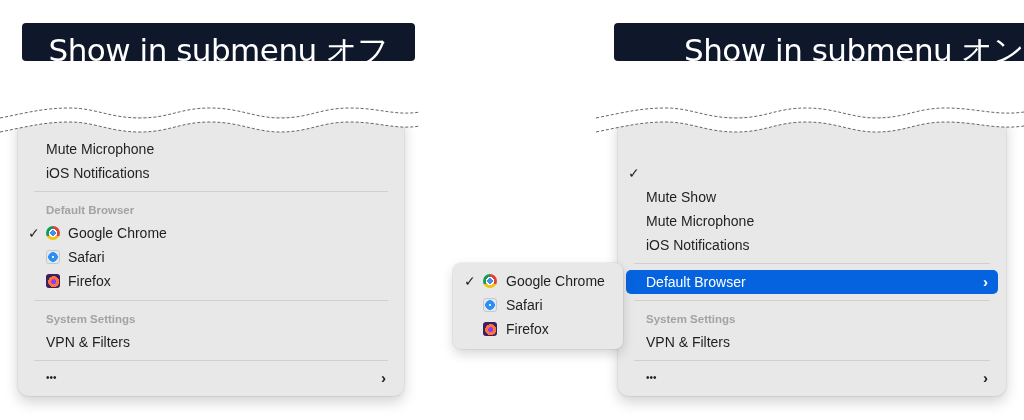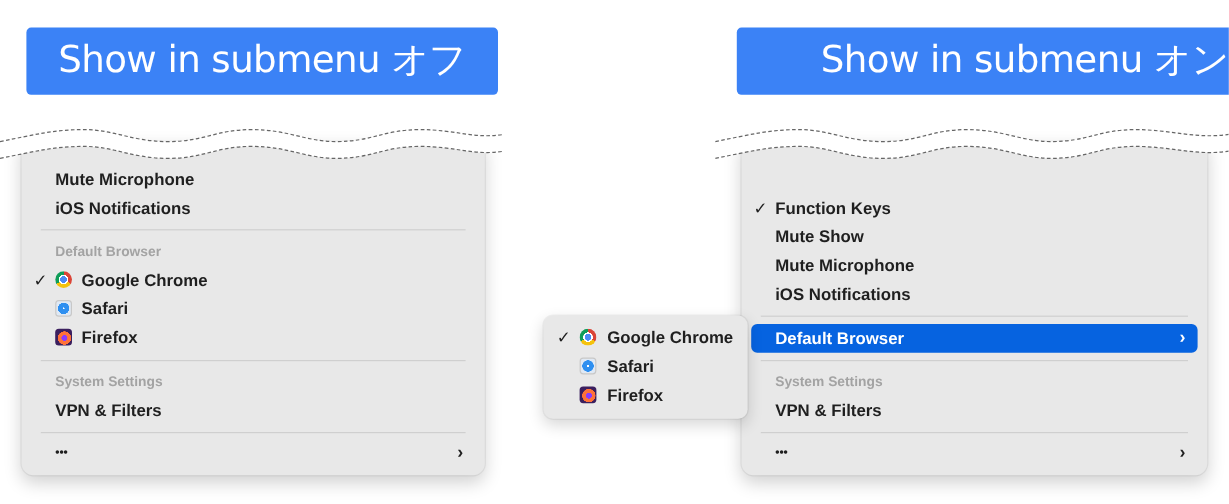--- a/index.html
+++ b/index.html
@@ -2,37 +2,37 @@
 <html><head>
 <meta charset="utf-8">
 <style>
   html, body { margin:0; padding:0; }
   body {
     width:1024px; height:420px; position:relative; overflow:hidden;
     background:#ffffff;
     font-family:"Liberation Sans", sans-serif;
   }
   .label-box {
-    position:absolute; top:23px; height:56px;
-    background:#3b82f6; border-radius:4px;
+    position:absolute; top:23px; height:38px;
+    background:#0f172a; border-radius:4px;
     color:#ffffff; font-family:"DejaVu Sans", sans-serif;
     font-size:31px; line-height:55px; text-align:center;
     letter-spacing:-0.5px;
   }
   .menu {
     position:absolute; background:#e8e8e8;
     border-radius:0 0 10px 10px;
     box-shadow: 0 6px 14px rgba(0,0,0,0.18), 0 0 0 1px rgba(0,0,0,0.06);
     font-size:14px; color:#1f1f1f;
   }
   .item {
     position:absolute; left:8px; right:8px; height:24px;
     line-height:24px; border-radius:5px;
   }
-  .item .txt { position:absolute; left:20px;font-weight:bold; }
+  .item .txt { position:absolute; left:20px; }
   .item .check { position:absolute; left:2px; font-size:14px; }
   .item .chev { position:absolute; right:10px; font-size:15px; font-weight:bold; }
   .item.hl { background:#0663e0; color:#fff; }
   .header { color:#a3a3a3; font-size:11.5px; font-weight:bold; }
   .sep { position:absolute; left:16px; right:16px; height:1px; background:#cfcfcf; }
   .icon {
     position:absolute; left:20px; top:5px; width:14px; height:14px; border-radius:3px;
   }
   .icon.chrome {
     border-radius:50%;
@@ -101,21 +101,20 @@
 
 <svg class="wave" style="left:0; top:104px;" width="420" height="34">
   <path d="M0,14 C30,8 45,4 70,4 C95,4 110,14 140,14 C170,14 180,4 210,4 C240,4 255,14 280,14 C310,14 320,4 350,4 C380,4 395,12 420,8 L420,22 C395,26 380,18 350,18 C320,18 310,28 280,28 C255,28 240,18 210,18 C180,18 170,28 140,28 C110,28 95,18 70,18 C45,18 30,22 0,28 Z" fill="#ffffff" stroke="none"></path>
   <path d="M0,14 C30,8 45,4 70,4 C95,4 110,14 140,14 C170,14 180,4 210,4 C240,4 255,14 280,14 C310,14 320,4 350,4 C380,4 395,12 420,8" fill="none" stroke="#666" stroke-width="1" stroke-dasharray="3,2"></path>
   <path d="M0,28 C30,22 45,18 70,18 C95,18 110,28 140,28 C170,28 180,18 210,18 C240,18 255,28 280,28 C310,28 320,18 350,18 C380,18 395,26 420,22" fill="none" stroke="#666" stroke-width="1" stroke-dasharray="3,2"></path>
 </svg>
 
 <div class="menu" style="left:618px; top:118px; width:388px; height:278px;">
   <div class="item" style="top:43px;">
     <span class="check">✓</span>
-    <span class="txt">Function Keys</span>
   </div>
   <div class="item" style="top:67px;">
     <span class="txt">Mute Show</span>
   </div>
   <div class="item" style="top:91px;">
     <span class="txt">Mute Microphone</span>
   </div>
   <div class="item" style="top:115px;">
     <span class="txt">iOS Notifications</span>
   </div>

